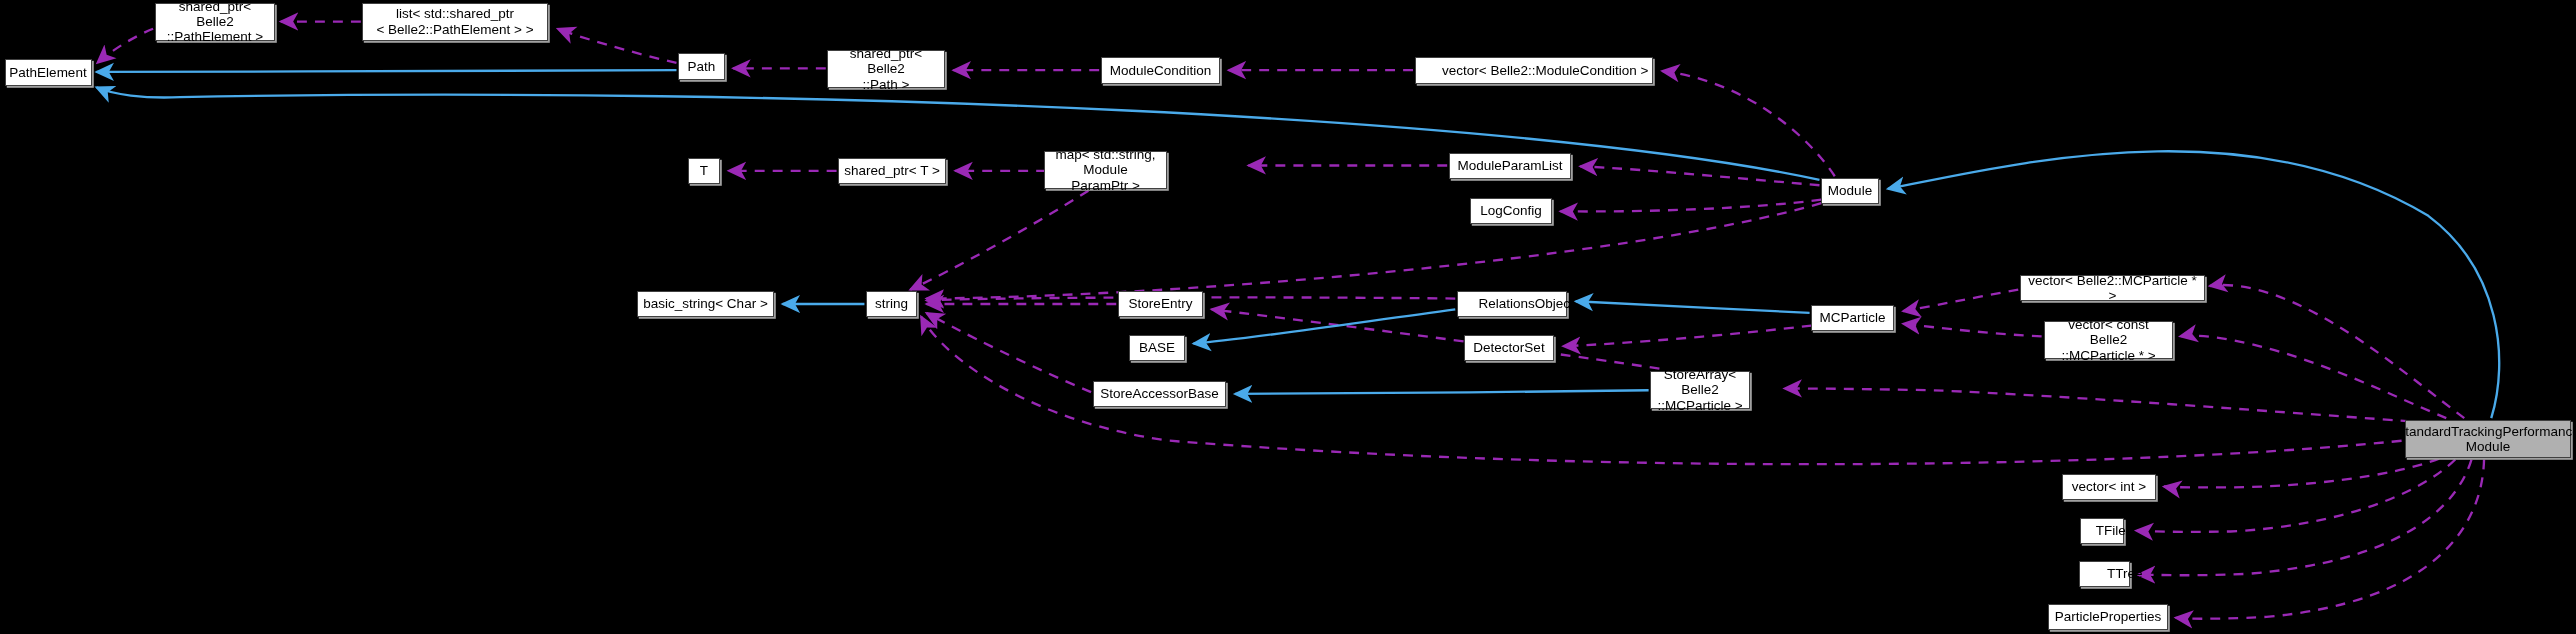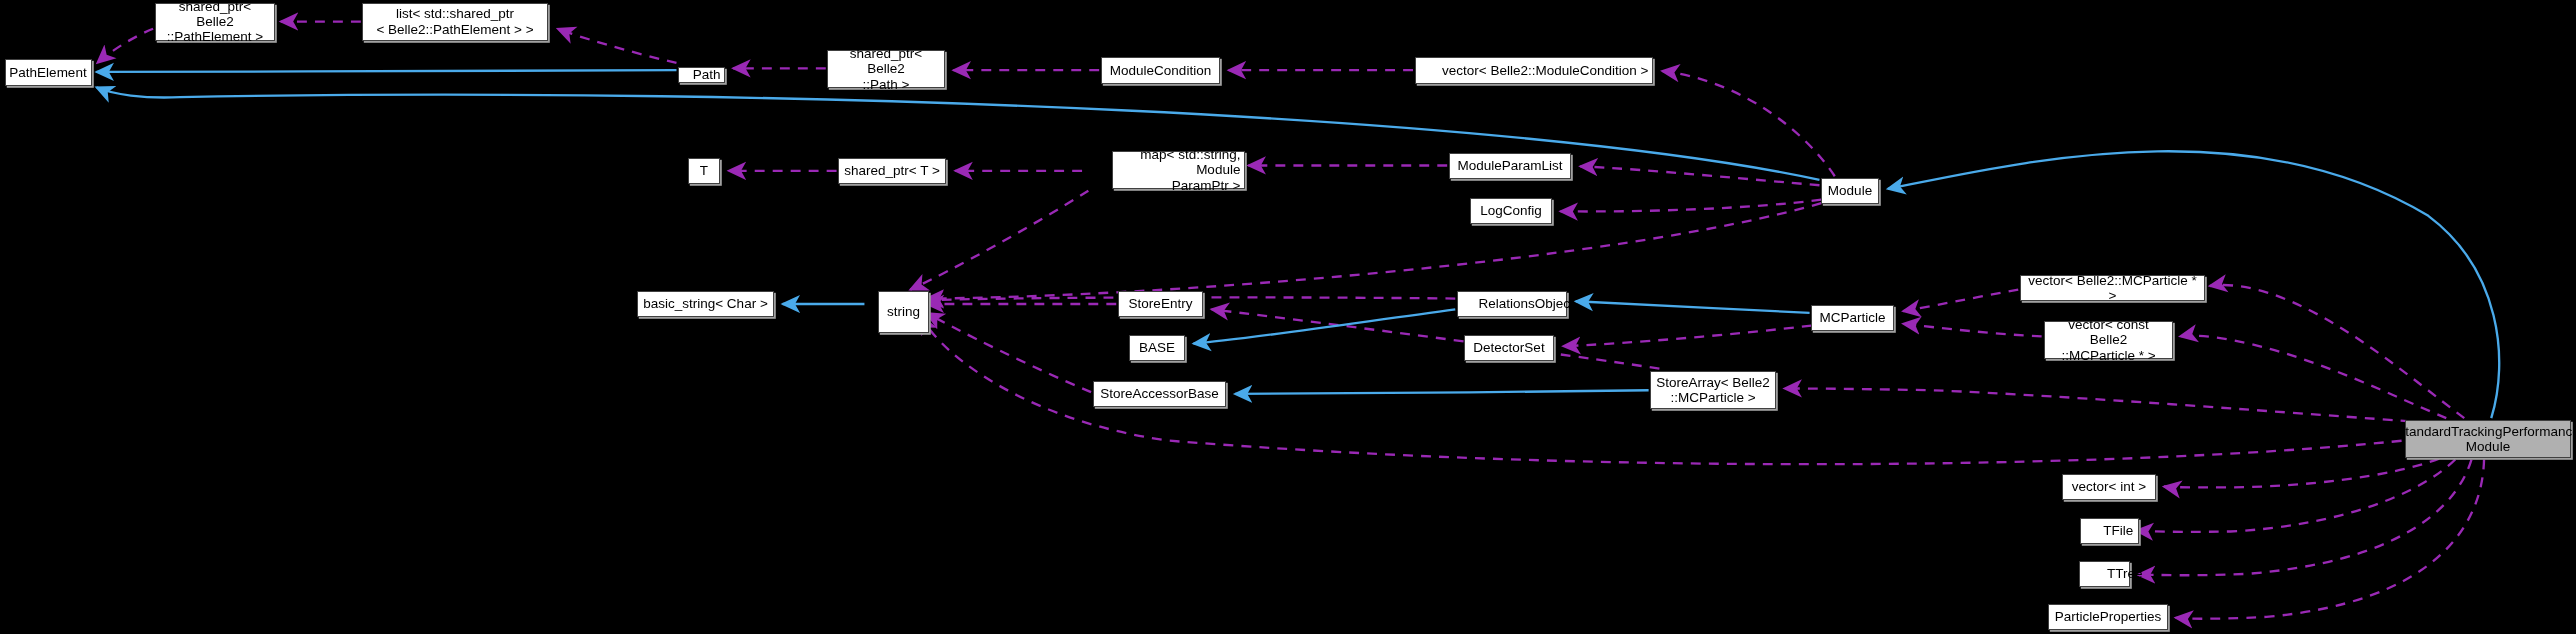--- a/index.html
+++ b/index.html
@@ -99,46 +99,46 @@
         <path d="M 2012,348 C 1930,344 1820,338 1752,335" fill="none" stroke="#4aaaea" stroke-width="2.6" marker-end="url(#arrow-inherit)"></path>
         <path d="M 2770,465 C 2790,400 2780,300 2700,240 C 2500,120 2250,180 2099,210" fill="none" stroke="#4aaaea" stroke-width="2.6" marker-end="url(#arrow-inherit)"></path>
       </g>
   </svg>
   <div id="nodes">
       <div class="node" style="left: 4.5px; top: 59px; width: 87px; height: 27px;"><span>PathElement</span></div>
       <div class="node" style="left: 155px; top: 2.7px; width: 120px; height: 38px;"><span>shared_ptr&lt; Belle2
 ::PathElement &gt;</span></div>
       <div class="node" style="left: 362px; top: 2.7px; width: 186px; height: 38px;"><span>list&lt; std::shared_ptr
 &lt; Belle2::PathElement &gt; &gt;</span></div>
-      <div class="node" style="left: 678px; top: 67px; width: 47px; height: 16px; justify-content: flex-end;"><span>Path</span></div>
+      <div class="node" style="left: 678px; top: 53px; width: 47px; height: 27px;"><span>Path</span></div>
       <div class="node" style="left: 827px; top: 50px; width: 118px; height: 38px;"><span>shared_ptr&lt; Belle2
 ::Path &gt;</span></div>
       <div class="node" style="left: 1101px; top: 57px; width: 119px; height: 27px;"><span>ModuleCondition</span></div>
       <div class="node" style="left: 1415px; top: 57px; width: 238px; height: 27px; justify-content: flex-end;"><span>vector&lt; Belle2::ModuleCondition &gt;</span></div>
       <div class="node" style="left: 688px; top: 158px; width: 31.5px; height: 26px;"><span>T</span></div>
       <div class="node" style="left: 838px; top: 158px; width: 108px; height: 26px;"><span>shared_ptr&lt; T &gt;</span></div>
-      <div class="node" style="left: 1112px; top: 151px; width: 133px; height: 38px; text-align: right;"><span>map&lt; std::string, Module
+      <div class="node" style="left: 1044px; top: 151px; width: 123px; height: 38px;"><span>map&lt; std::string, Module
 ParamPtr &gt;</span></div>
       <div class="node" style="left: 1449px; top: 153px; width: 122px; height: 26px;"><span>ModuleParamList</span></div>
       <div class="node" style="left: 1470px; top: 198px; width: 82px; height: 26px;"><span>LogConfig</span></div>
       <div class="node" style="left: 1821px; top: 178px; width: 58px; height: 26px;"><span>Module</span></div>
       <div class="node" style="left: 637px; top: 291px; width: 137px; height: 26px;"><span>basic_string&lt; Char &gt;</span></div>
-      <div class="node" style="left: 866px; top: 291px; width: 51px; height: 42px; margin-left: 12px;"><span>string</span></div>
+      <div class="node" style="left: 866px; top: 291px; width: 51px; height: 26px;"><span>string</span></div>
       <div class="node" style="left: 1118px; top: 291px; width: 85px; height: 26px;"><span>StoreEntry</span></div>
       <div class="node" style="left: 1129px; top: 335px; width: 56px; height: 26px;"><span>BASE</span></div>
       <div class="node" style="left: 1093px; top: 381px; width: 133px; height: 26px;"><span>StoreAccessorBase</span></div>
       <div class="node" style="left: 1457px; top: 291px; width: 110px; height: 26px; padding-left: 32px;"><span>RelationsObject</span></div>
       <div class="node" style="left: 1464px; top: 335px; width: 90px; height: 26px;"><span>DetectorSet</span></div>
-      <div class="node" style="left: 1650px; top: 371px; width: 126px; height: 38px;"><span>StoreArray&lt; Belle2
+      <div class="node" style="left: 1650px; top: 371px; width: 100px; height: 38px;"><span>StoreArray&lt; Belle2
 ::MCParticle &gt;</span></div>
       <div class="node" style="left: 1811px; top: 305px; width: 83px; height: 26px;"><span>MCParticle</span></div>
       <div class="node" style="left: 2020px; top: 275px; width: 185px; height: 26px;"><span>vector&lt; Belle2::MCParticle * &gt;</span></div>
       <div class="node" style="left: 2044px; top: 321px; width: 129px; height: 38px;"><span>vector&lt; const Belle2
 ::MCParticle * &gt;</span></div>
       <div class="node" style="left: 2062px; top: 474px; width: 94px; height: 26px;"><span>vector&lt; int &gt;</span></div>
-      <div class="node" style="left: 2080px; top: 518px; width: 59px; height: 26px; padding-left: 21px;"><span>TFile</span></div>
+      <div class="node" style="left: 2080px; top: 518px; width: 44px; height: 26px; padding-left: 21px;"><span>TFile</span></div>
       <div class="node" style="left: 2079px; top: 561px; width: 51px; height: 26px; padding-left: 44px;"><span>TTree</span></div>
       <div class="node" style="left: 2048px; top: 604px; width: 120px; height: 26px; text-align: right;"><span>ParticleProperties</span></div>
       <div class="node focus" style="left: 2405px; top: 420px; width: 166px; height: 38px;"><span>StandardTrackingPerformance
 Module</span></div>
     </div>
 </div>
 
 
 </body></html>

